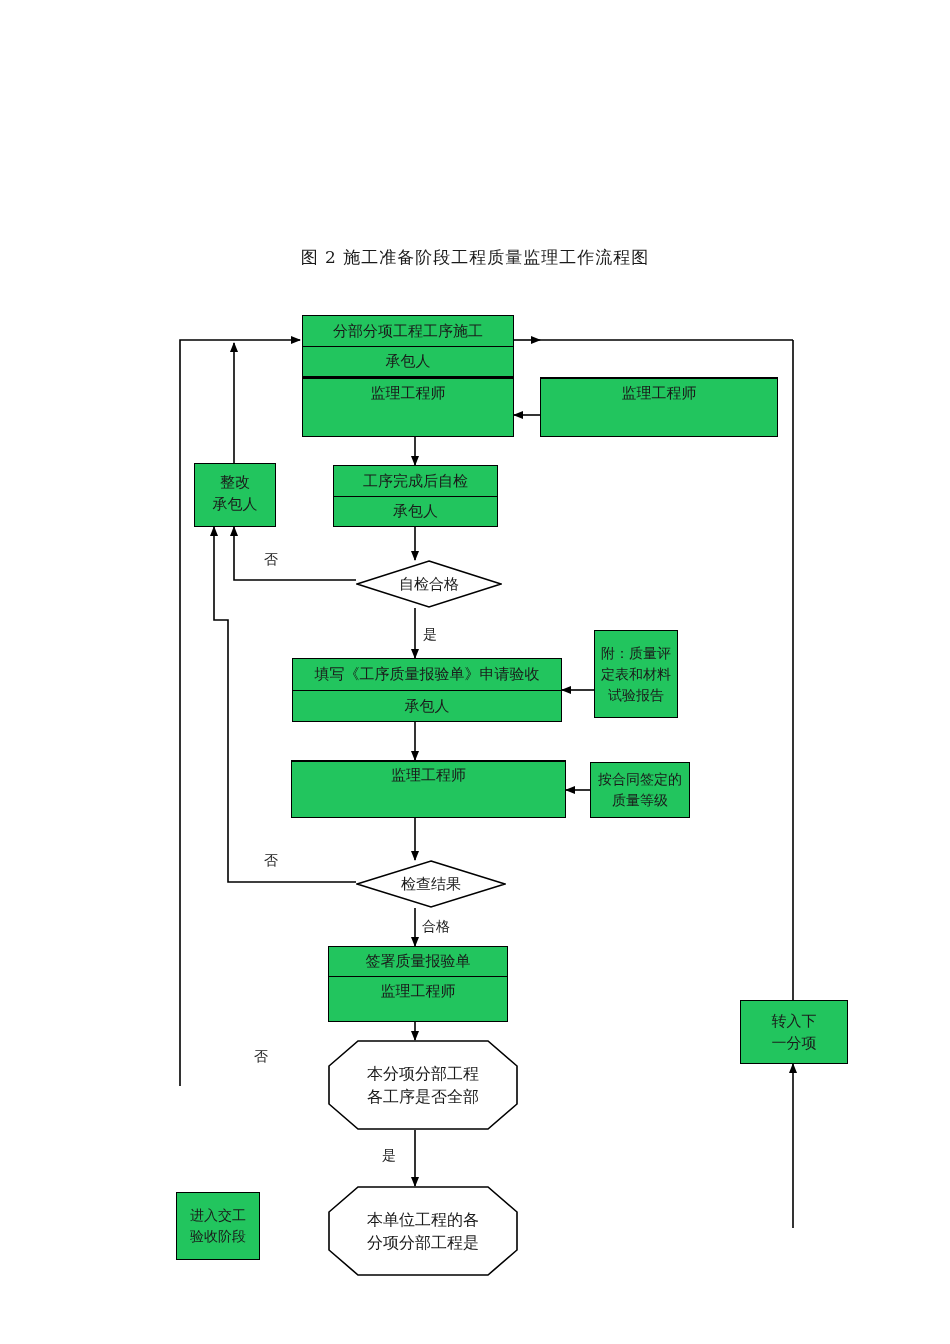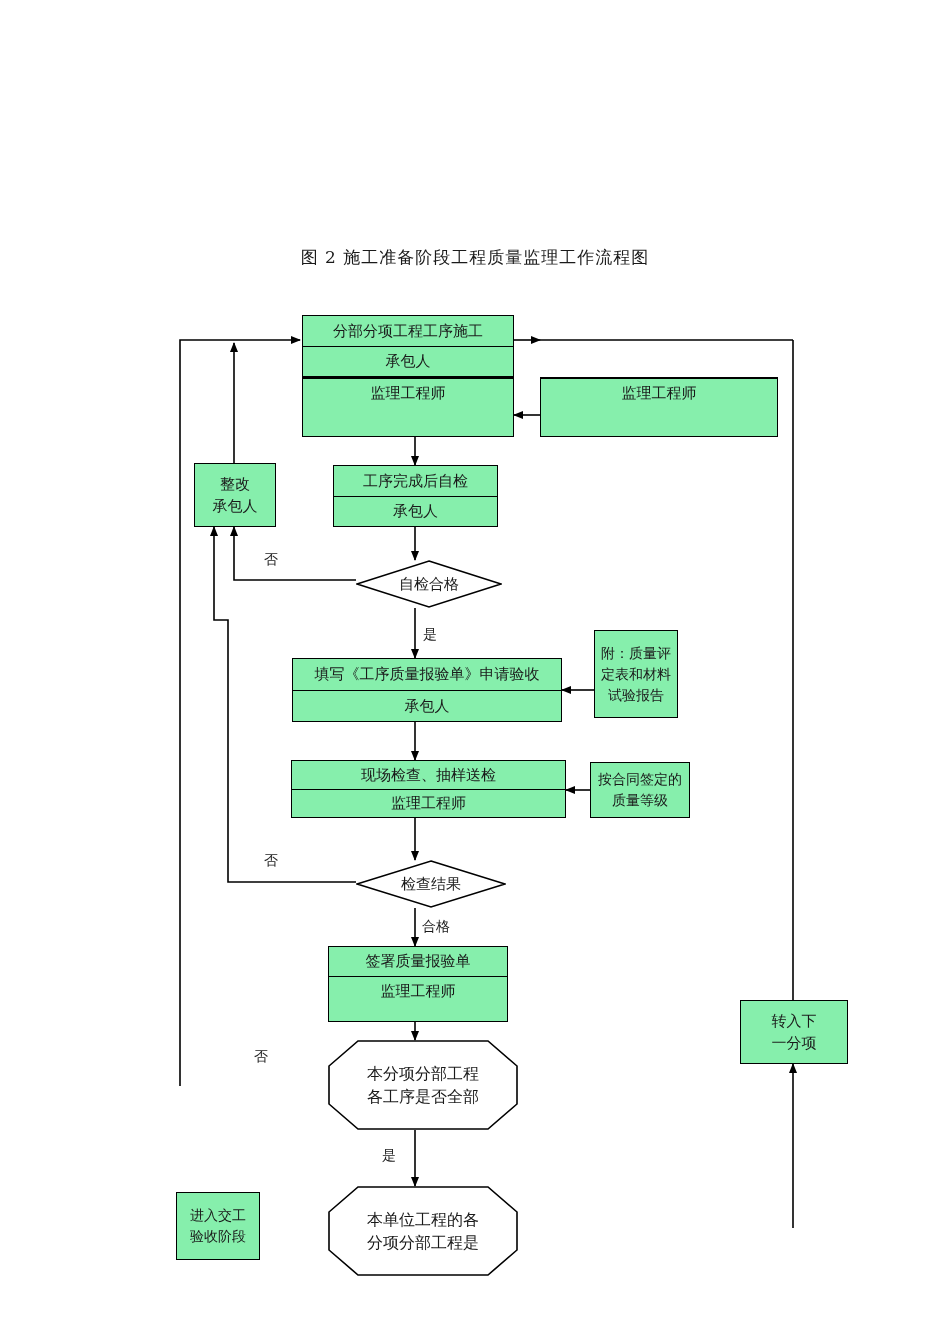--- a/index.html
+++ b/index.html
@@ -27,21 +27,21 @@
     text-align: center;
     font-size: 17px;
     font-family: "DejaVu Serif", "Liberation Serif", serif;
     color: #1a1a1a;
     letter-spacing: 1px;
   }
   
   .node {
     position: absolute;
     box-sizing: border-box;
-    background: #86efac;
+    background: #22c55e;
     color: #1a1a1a;
     font-family: "DejaVu Serif", "Liberation Serif", serif;
     font-size: 15px;
   }
   .boxed {
     border: 1.5px solid #000000;
   }
   .row {
     box-sizing: border-box;
     display: flex;
@@ -178,21 +178,21 @@
   </div>
 
   <div class="node boxed" style="left:302px; top:377px; width:212px; height:60px;">
     <div class="row sep" style="height:29px;">监理工程师</div>
   </div>
 
   <div class="node boxed" style="left:540px; top:377px; width:238px; height:60px;">
     <div class="row sep" style="height:29px;">监理工程师</div>
   </div>
 
-  <div class="node boxed textbox" style="left:194px; top:463px; width:82px; height:64px;">
+  <div class="node boxed textbox" style="left:194px; top:463px; width:82px; height:64px;font-family:Liberation Mono, monospace;">
     <span>整改</span>
     <span>承包人</span>
   </div>
 
   <div class="node boxed" style="left:333px; top:465px; width:165px; height:62px;">
     <div class="row" style="height:30px;">工序完成后自检</div>
     <div class="row sep" style="height:30px;">承包人</div>
   </div>
 
   <div class="diamond" style="left:356px; top:560px; width:146px; height:48px;">
@@ -207,21 +207,20 @@
     <div class="row sep" style="height:31px;">承包人</div>
   </div>
 
   <div class="node boxed textbox" style="left:594px; top:630px; width:84px; height:88px; font-size:14px;">
     <span>附：质量评</span>
     <span>定表和材料</span>
     <span>试验报告</span>
   </div>
 
   <div class="node boxed" style="left:291px; top:760px; width:275px; height:58px;">
-    <div class="row" style="height:28px;">现场检查、抽样送检</div>
     <div class="row sep" style="height:28px;">监理工程师</div>
   </div>
 
   <div class="node boxed textbox" style="left:590px; top:762px; width:100px; height:56px; font-size:14px;">
     <span>按合同签定的</span>
     <span>质量等级</span>
   </div>
 
   <div class="diamond" style="left:356px; top:860px; width:150px; height:48px;">
     <svg width="150" height="48" viewBox="0 0 150 48" xmlns="http://www.w3.org/2000/svg">

